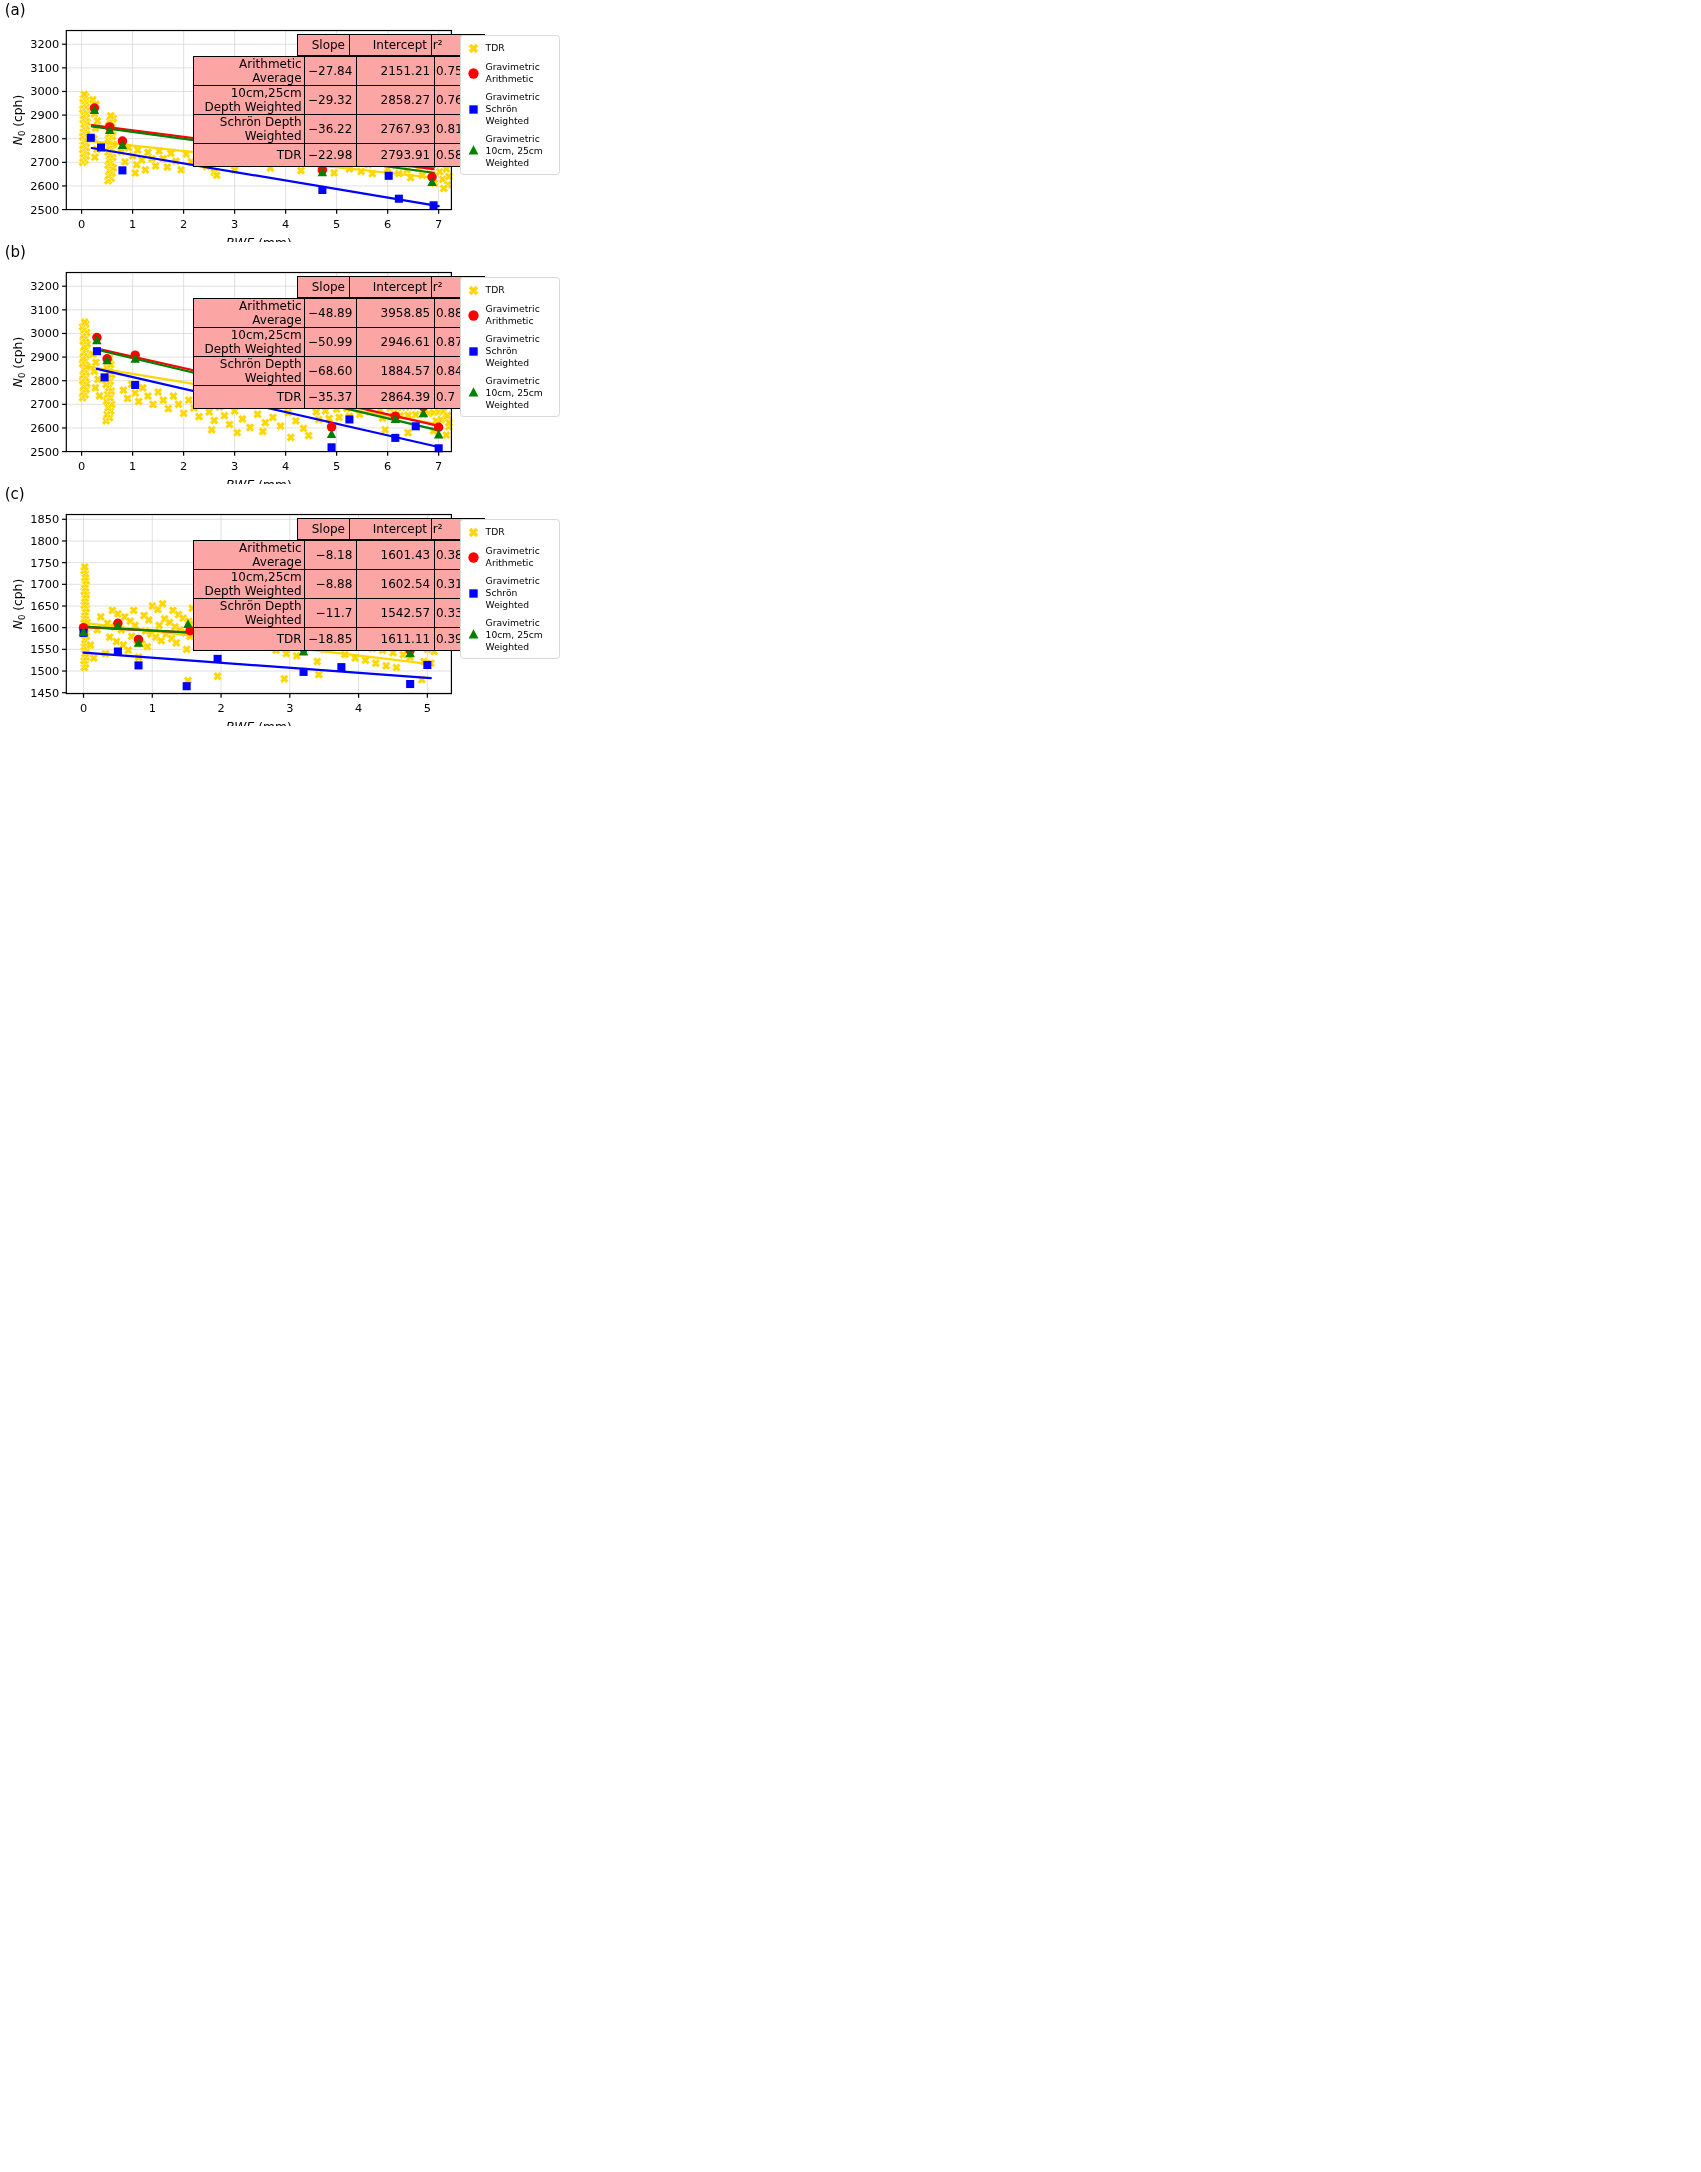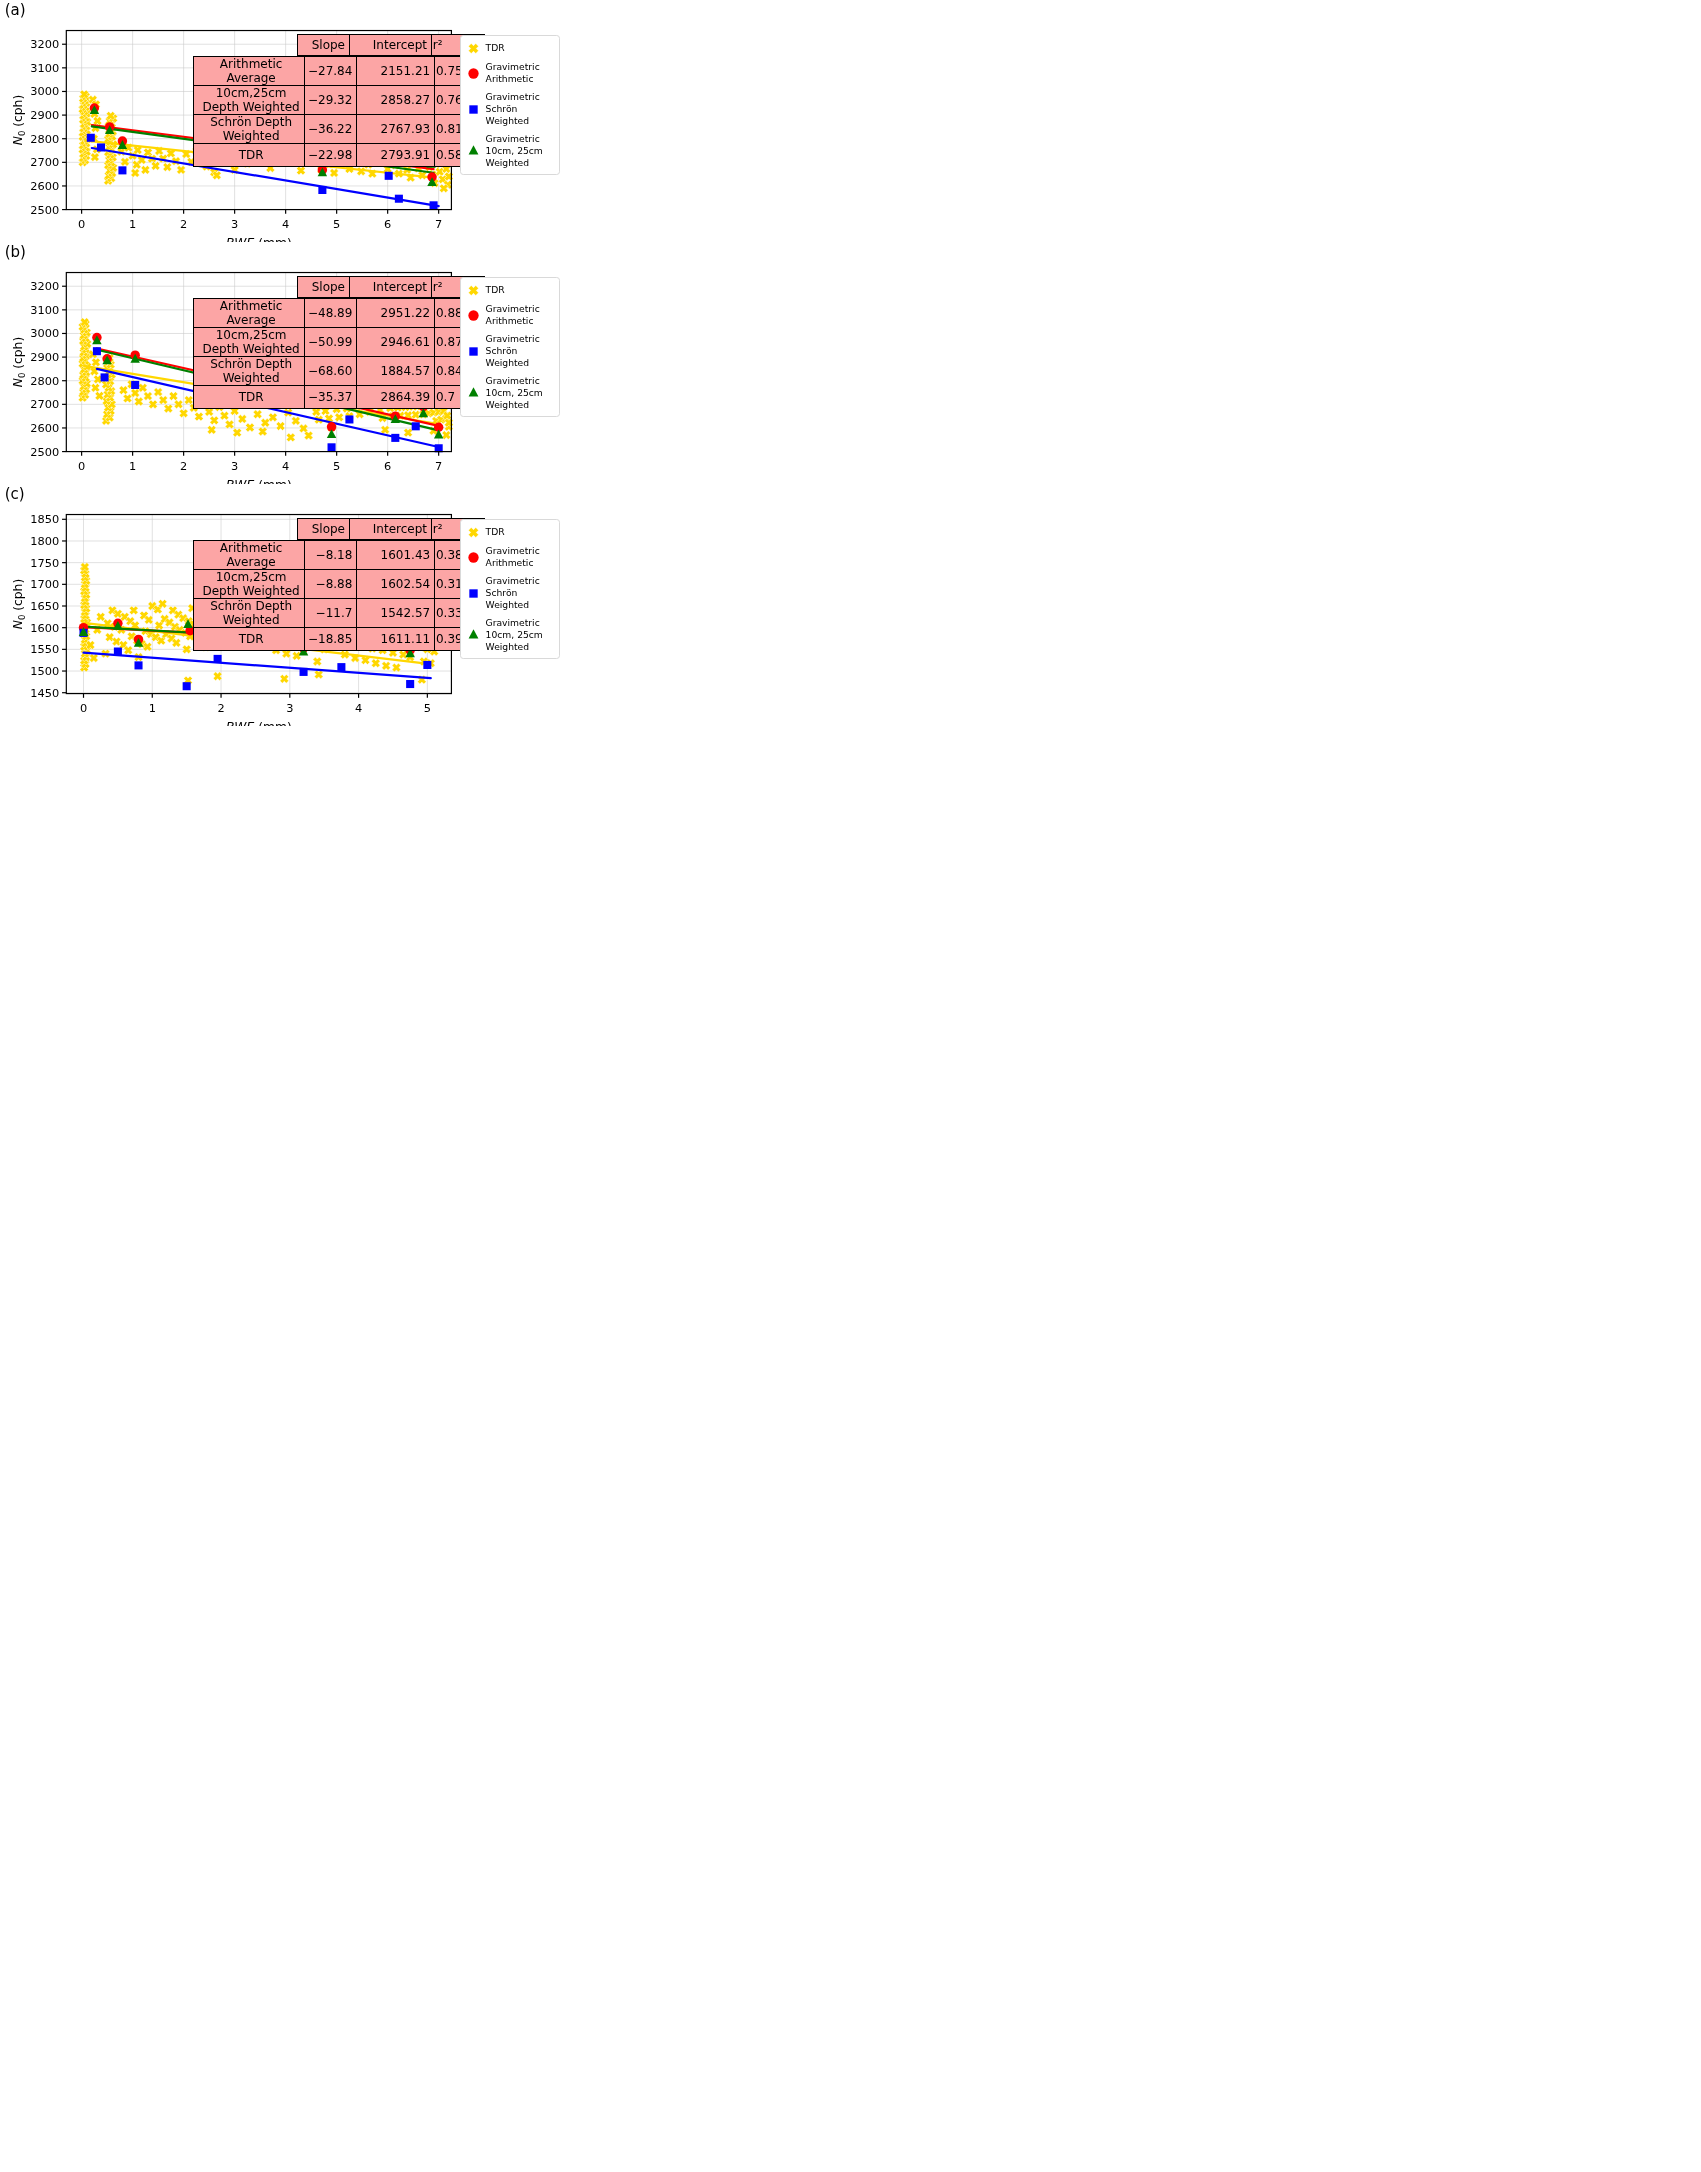--- a/index.html
+++ b/index.html
@@ -6,21 +6,21 @@
   #figure{position:relative;width:567px;background:#ffffff;}
   .panel{position:relative;width:567px;height:242px;background:#fff;}
   .panel-label{position:absolute;left:4.7px;top:0.9px;font-size:15px;color:#000;z-index:5;}
   .chart-svg{position:absolute;left:0;top:0;width:567px;height:242px;}
   
   .stats-wrap{position:absolute;left:193px;top:34px;z-index:4;}
   .tbl{border-collapse:collapse;background:#fff;}
   .tbl td{border:1.2px solid #000;font-size:12px;color:#000;height:20px;vertical-align:middle;background:#fca5a5;}
   .tbl-head{margin-left:104px;}
   .tbl td.hd{text-align:center;height:18px;}
-  .tbl td.lab{width:101px;text-align:center;padding:0 2.8px 0 6.6px;}
+  .tbl td.lab{width:101px;text-align:right;padding:0 2.8px 0 6.6px;}
   .tbl td.slope{width:46px;text-align:right;padding-right:3.8px;}
   .tbl td.icept{width:50px;text-align:right;padding-right:3.8px;padding-left:23px;}
   .tbl td.r2{width:45px;text-align:left;padding-right:6.6px;}
   
   .legend{position:absolute;left:460px;top:35px;width:100px;box-sizing:border-box;background:#fff;
           border:0.9px solid #d9d9d9;border-radius:3.3px;padding:4.7px 3.8px 5.7px 3.8px;
           display:flex;flex-direction:column;gap:5.7px;z-index:4;}
   .legend-item{display:flex;flex-direction:row;align-items:center;gap:3.8px;}
   .legend-icon{flex:0 0 17px;height:15px;}
   .legend-text{font-size:9.2px;line-height:12px;color:#000;}
@@ -592,21 +592,21 @@
               <td class="hd icept">Intercept</td>
               <td class="hd r2">r²</td>
             </tr>
           </tbody>
         </table>
         <table class="tbl tbl-body">
           <tbody>
             <tr>
               <td class="lab">Arithmetic Average</td>
               <td class="slope">−48.89</td>
-              <td class="icept">2951.22</td>
+              <td class="icept">3958.85</td>
               <td class="r2">0.88</td>
             </tr>
             <tr>
               <td class="lab">10cm,25cm Depth Weighted</td>
               <td class="slope">−50.99</td>
               <td class="icept">2946.61</td>
               <td class="r2">0.87</td>
             </tr>
             <tr>
               <td class="lab">Schrön Depth Weighted</td>

